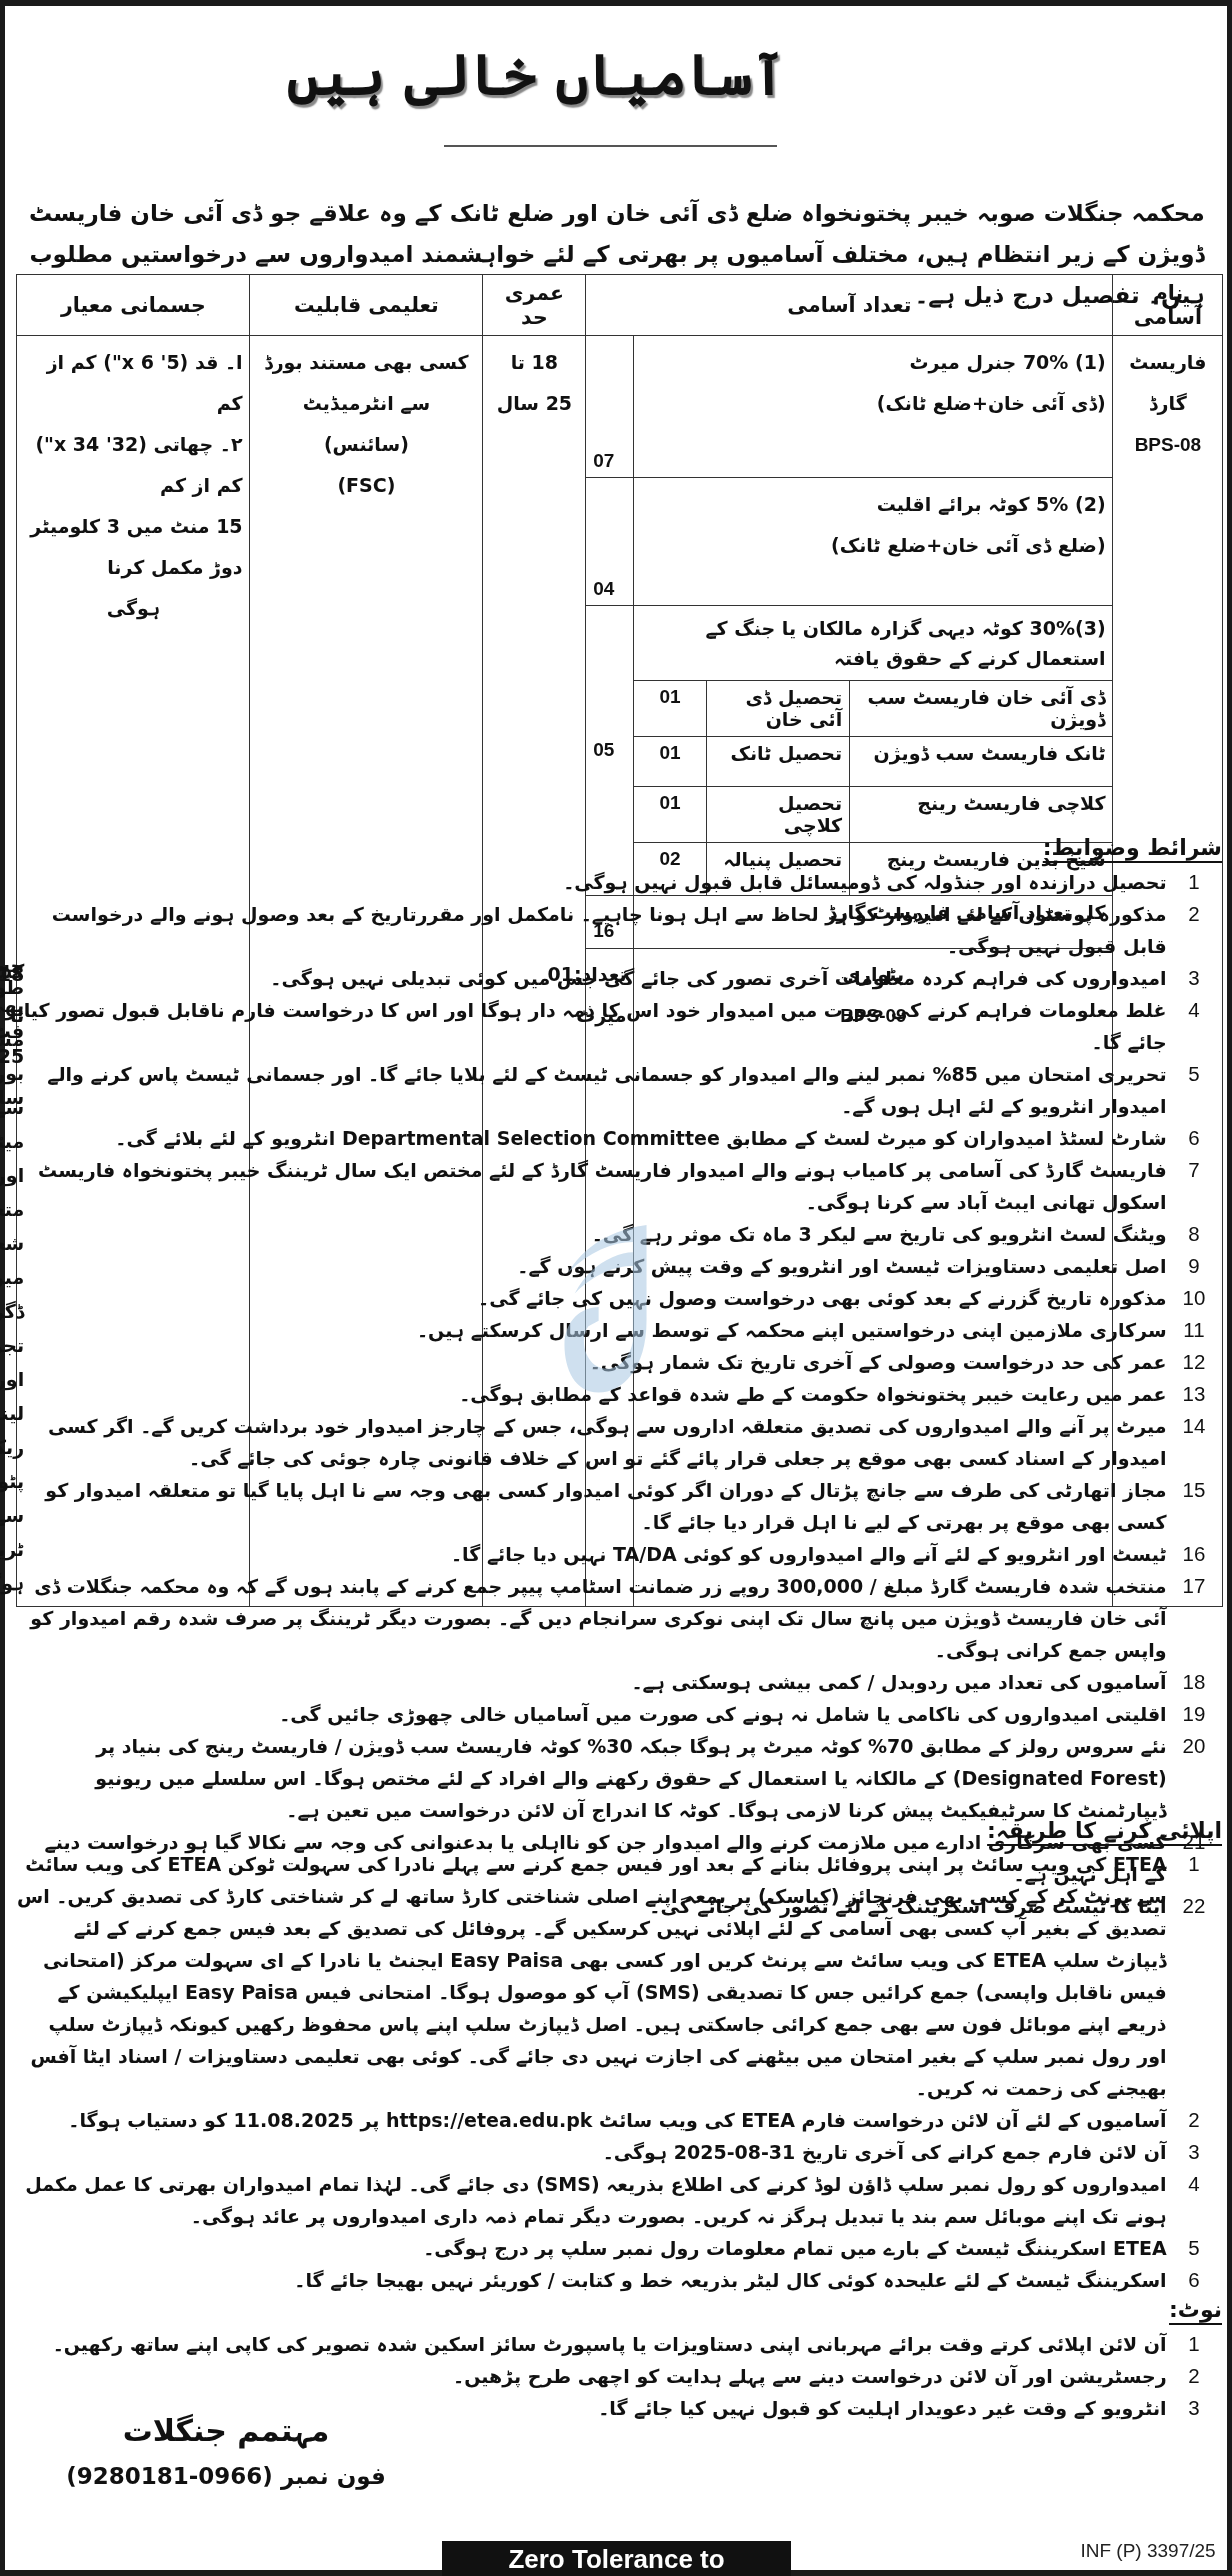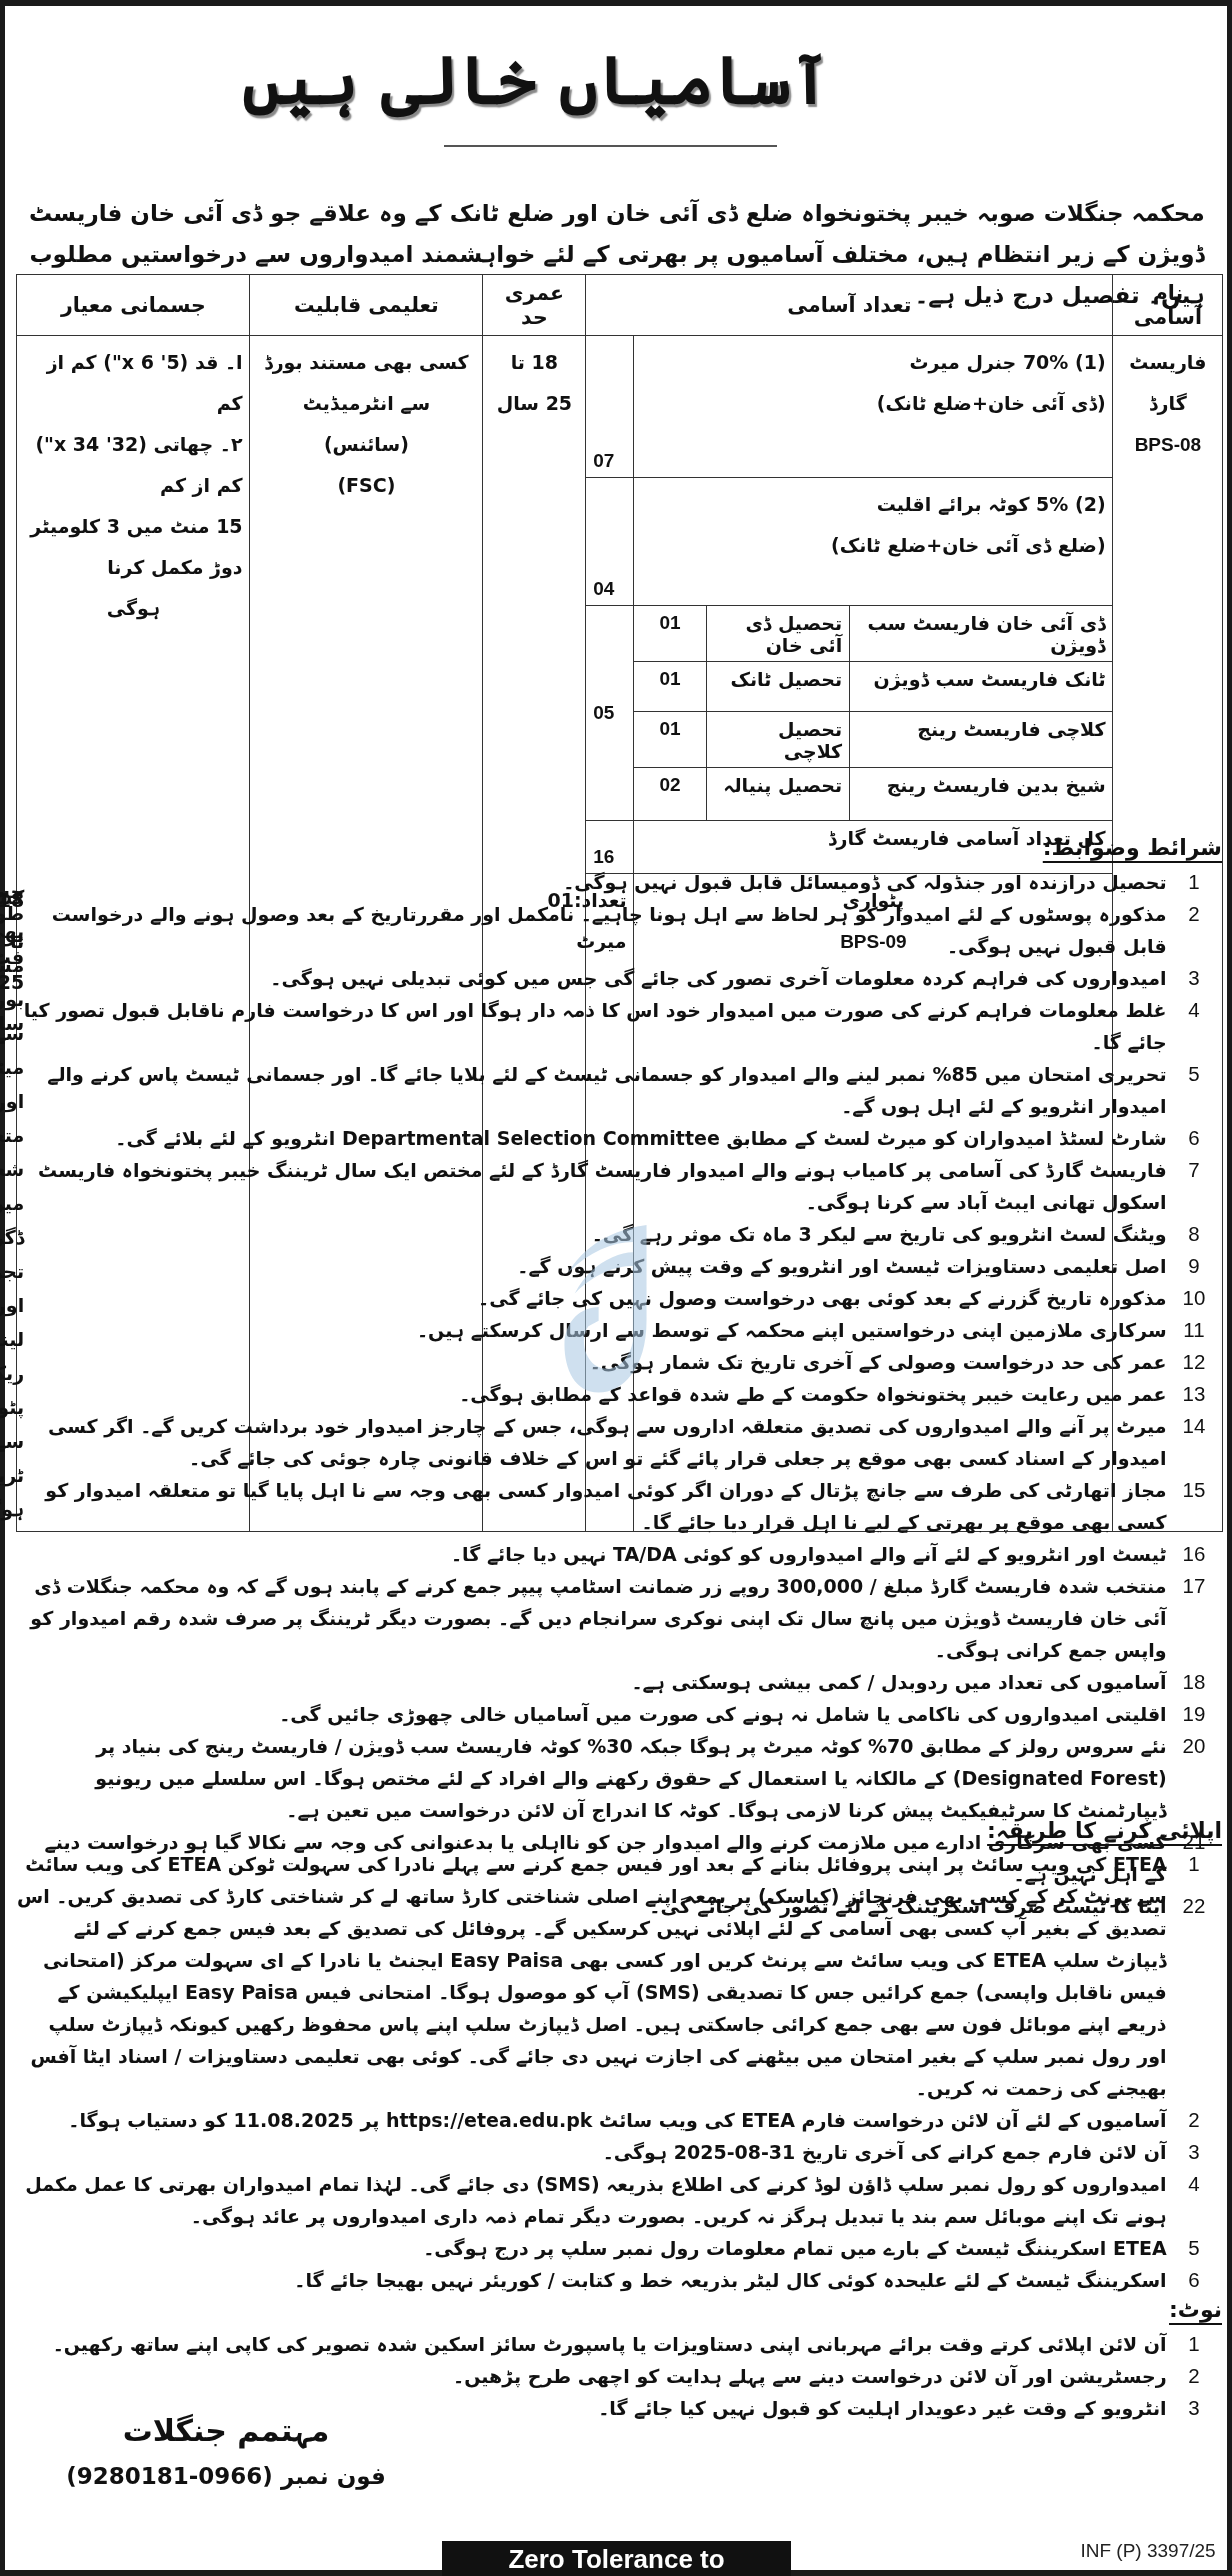--- a/index.html
+++ b/index.html
@@ -1,20 +1,20 @@
 <!DOCTYPE html>
 <html style="font-size:11px"><head>
 <meta charset="utf-8">
 <style>
   html, body { margin:0; padding:0; background:#fff; }
   body { width:1232px; height:2576px; position:relative; overflow:hidden; font-family:"DejaVu Sans", sans-serif; color:#111; }
   .frame { position:absolute; left:0; top:0; width:1232px; height:2576px; box-sizing:border-box;
            border-left:5.5px solid #1a1a1a; border-right:5.5px solid #1a1a1a; border-top:6.8px solid #1a1a1a; border-bottom:6.8px solid #1a1a1a; }
   .rtl { direction:rtl; unicode-bidi:embed; }
-  .title { position:absolute; top:41px; left:0; width:1072px; text-align:center; font-size:66px; font-weight:bold; font-family:"DejaVu Serif", serif; letter-spacing:1.4px; text-shadow:2.1px 2.7px 1.4px #888; }
+  .title { position:absolute; top:41px; left:0; width:1072px; text-align:center; font-size:56px; font-weight:bold; font-family:"DejaVu Serif", serif; letter-spacing:1.4px; text-shadow:2.1px 2.7px 1.4px #888; }
   .title-rule { position:absolute; top:145px; left:444px; width:333px; height:0; border-top:2.7px solid #555; }
   .intro { position:absolute; top:177px; left:13.7px; width:1191px; font-size:23px; line-height:41px; font-weight:bold; text-align:right;margin-top:16px; }
   table.vac { position:absolute; top:274px; left:16.4px; width:1205px; border-collapse:collapse; table-layout:fixed; direction:rtl; }
   table.vac td, table.vac th { border:1.4px solid #333; font-size:19px; font-weight:bold; vertical-align:top; padding:5.5px 6.8px; }
   table.vac th { height:49px; vertical-align:middle; text-align:center; font-size:20.5px; }
   .cname { text-align:center; line-height:41px; }
   .num { font-family:"Liberation Sans Narrow","Liberation Sans", sans-serif; font-size:22px; text-align:left; vertical-align:bottom !important; }
   .center { text-align:center; }
   .subline { line-height:41px; }
   .inner td { font-size:18px; }
@@ -87,20 +87,21 @@
   </tr>
   <tr>
     <td class="subline" style="height:116px">
       <div>(2)  5% کوٹہ برائے اقلیت</div>
       <div>(ضلع ڈی آئی خان+ضلع ٹانک)</div>
     </td>
     <td class="num">04</td>
   </tr>
   <tr>
     <td style="padding:0">
+      <div style="padding:6.8px;border-bottom:1.4px solid #333;line-height:30px">(3)30% کوٹہ دیہی گزارہ مالکان یا جنگ کے استعمال کرنے کے حقوق یافتہ</div>
       <table class="inner" style="width:100%;border-collapse:collapse;table-layout:fixed">
         <colgroup>
               <col style="width:55%">
               <col style="width:30%">
               <col style="width:15%">
             </colgroup>
         <tbody>
               <tr>
           <td style="border:0;border-left:1.4px solid #333;border-bottom:1.4px solid #333;height:38px">ڈی آئی خان فاریسٹ سب ڈویژن</td>
           <td style="border:0;border-left:1.4px solid #333;border-bottom:1.4px solid #333">تحصیل ڈی آئی خان</td>

